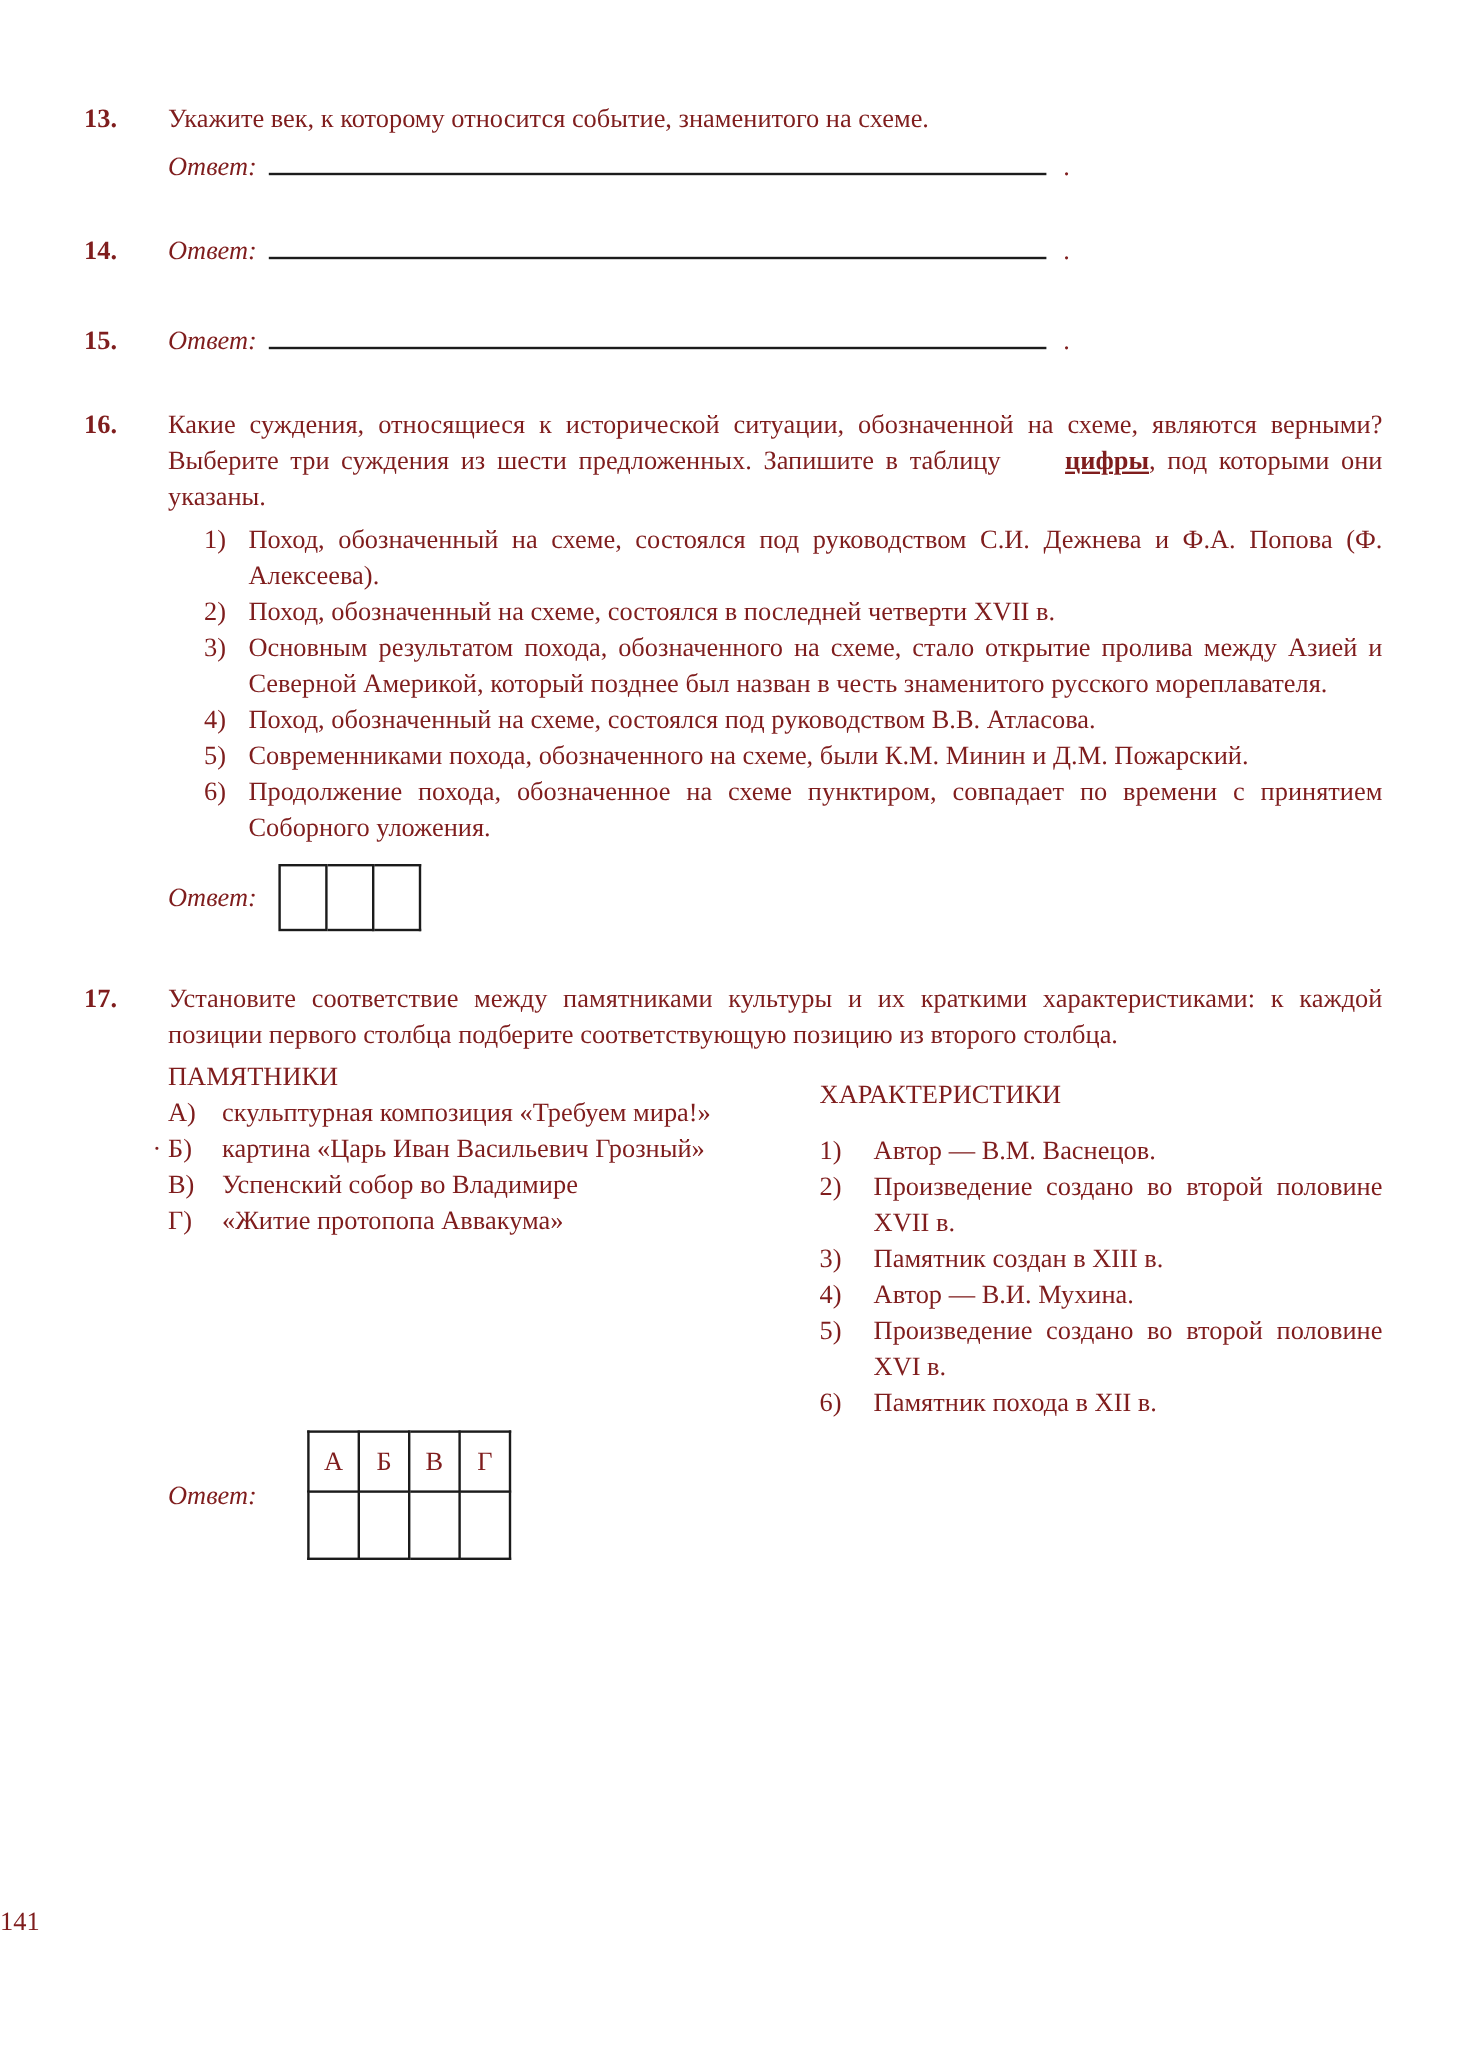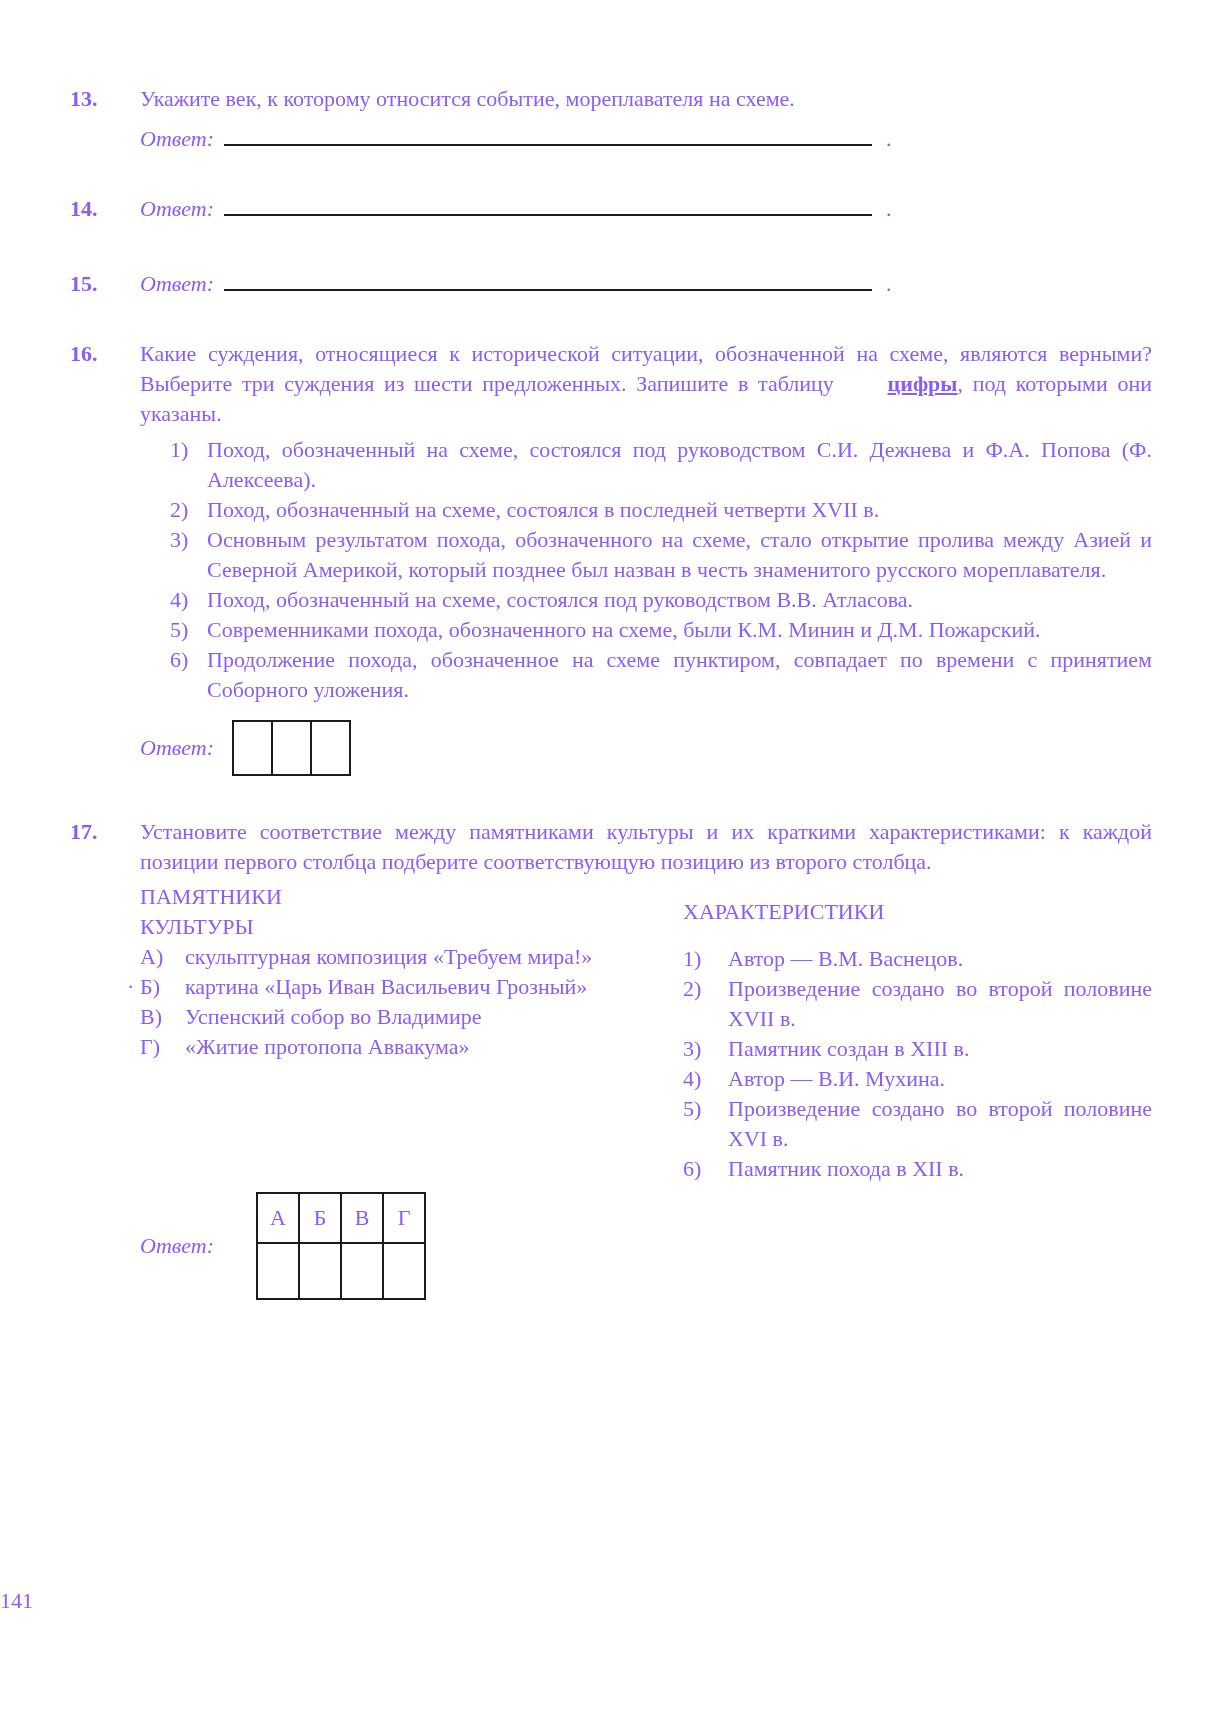--- a/index.html
+++ b/index.html
@@ -5,21 +5,21 @@
   html,body{margin:0;padding:0;}
   body{
     background:#e8e8e8;
     font-family:"Liberation Serif","DejaVu Serif",serif;
   }
   .page{
     position:relative;
     width:1216px;height:1712px;
     margin:0 auto;
     background:#ffffff;
-    color:#8b5cf6;
+    color:#7f1d1d;
     font-size:22px;line-height:30px;
     box-sizing:border-box;
     padding:84px 64px 0 70px;
     overflow:hidden;
   }
   .q{position:relative;padding-left:70px;}
   .qnum{
     position:absolute;left:0;top:0;width:64px;
     font-weight:bold;
   }
@@ -89,21 +89,21 @@
     text-align:left;
   }
 </style>
 </head>
 <body>
 
 <div class="page">
 
   <section class="q">
     <span class="qnum">13.</span>
-    <p class="qtext">Укажите век, к которому относится событие, мореплавателя на схеме.</p>
+    <p class="qtext">Укажите век, к которому относится событие, знаменитого на схеме.</p>
     <div class="answer-row">
       <span class="answer-label">Ответ:</span>
       <span class="answer-blank"></span>
       <span class="answer-dot">.</span>
     </div>
   </section>
 
   <section class="q mt40">
     <span class="qnum">14.</span>
     <div class="answer-row">
@@ -163,21 +163,20 @@
     </div>
   </section>
 
   <section class="q mt40">
     <span class="qnum">17.</span>
     <p class="qtext">Установите соответствие между памятниками культуры и их краткими характеристиками: к каждой позиции первого столбца подберите соответствующую позицию из второго столбца.</p>
 
     <div class="match">
       <div class="col-left">
         <p class="col-head">ПАМЯТНИКИ</p>
-        <p class="col-head">КУЛЬТУРЫ</p>
         <div class="pair">
           <span class="pair-n">А)</span>
           <p class="pair-t">скульптурная композиция «Требуем мира!»</p>
         </div>
         <div class="pair">
           <span class="pair-prefix">·</span>
           <span class="pair-n">Б)</span>
           <p class="pair-t">картина «Царь Иван Васильевич Грозный»</p>
         </div>
         <div class="pair">

